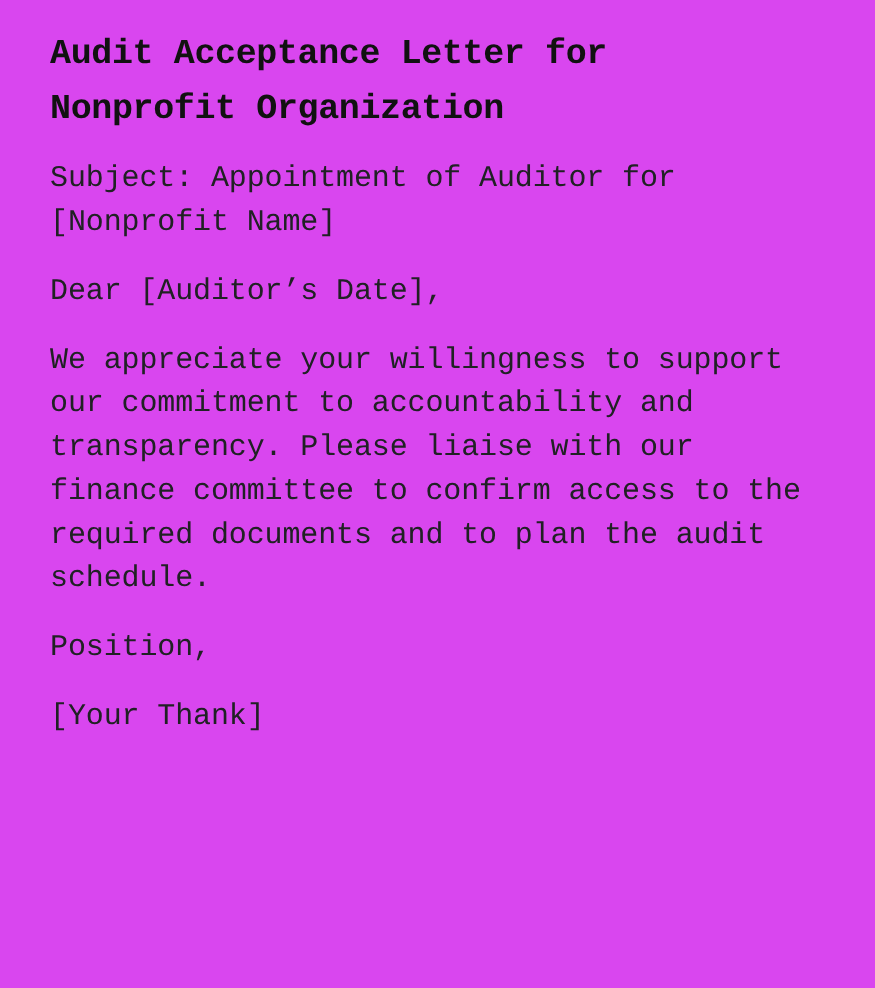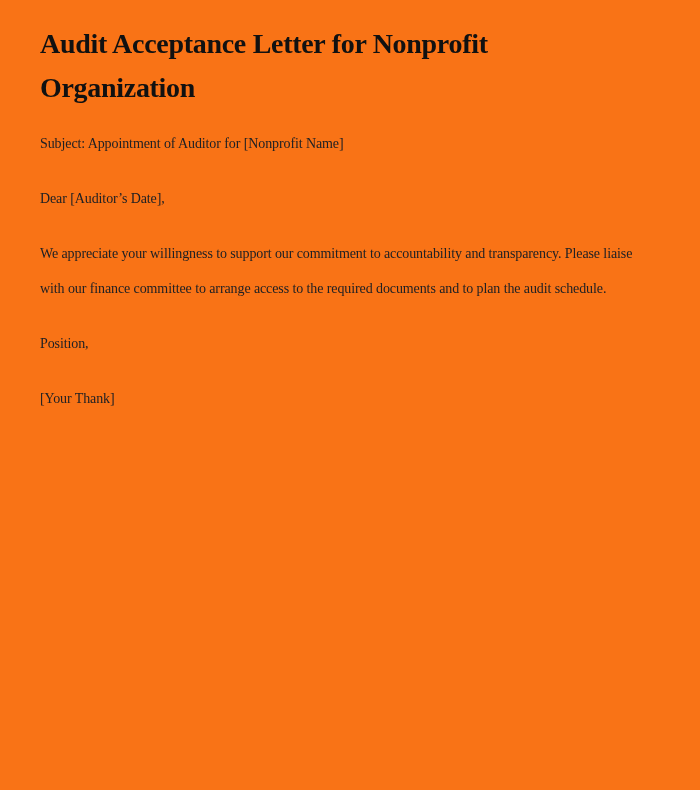--- a/index.html
+++ b/index.html
@@ -4,55 +4,55 @@
 <style>
   html, body {
     margin: 0;
     padding: 0;
     background: #ffffff;
   }
   .page {
     width: 700px;
     height: 790px;
     box-sizing: border-box;
-    background: #f97316;
+    background: #d946ef;
     padding: 22px 40px 0 40px;
-    font-family: Liberation Serif, serif;
+    font-family: Liberation Mono, monospace;
     overflow: hidden;
   }
   .letter-title {
     margin: 0 0 16px 0;
     font-size: 28px;
     font-weight: 700;
     line-height: 44px;
     color: #111111;
     letter-spacing: -0.3px;
     max-width: 560px;
   }
   .body-text {
     margin: 0 0 20px 0;
-    font-size: 14px;
+    font-size: 24px;
     font-weight: 400;
     line-height: 35px;
     color: #202124;
     letter-spacing: -0.1px;
     max-width: 620px;
   }
 </style>
 </head>
 <body>
 
 <div class="page">
   <h1 class="letter-title">Audit Acceptance Letter for Nonprofit Organization</h1>
 
   <p class="body-text">Subject: Appointment of Auditor for [Nonprofit Name]</p>
 
   <p class="body-text">Dear [Auditor’s Date],</p>
 
 
-  <p class="body-text">We appreciate your willingness to support our commitment to accountability and transparency. Please liaise with our finance committee to arrange access to the required documents and to plan the audit schedule.</p>
+  <p class="body-text">We appreciate your willingness to support our commitment to accountability and transparency. Please liaise with our finance committee to confirm access to the required documents and to plan the audit schedule.</p>
 
 
   <p class="body-text">Position,</p>
 
   <p class="body-text">[Your Thank]</p>
 
 </div>
 
 </body></html>

